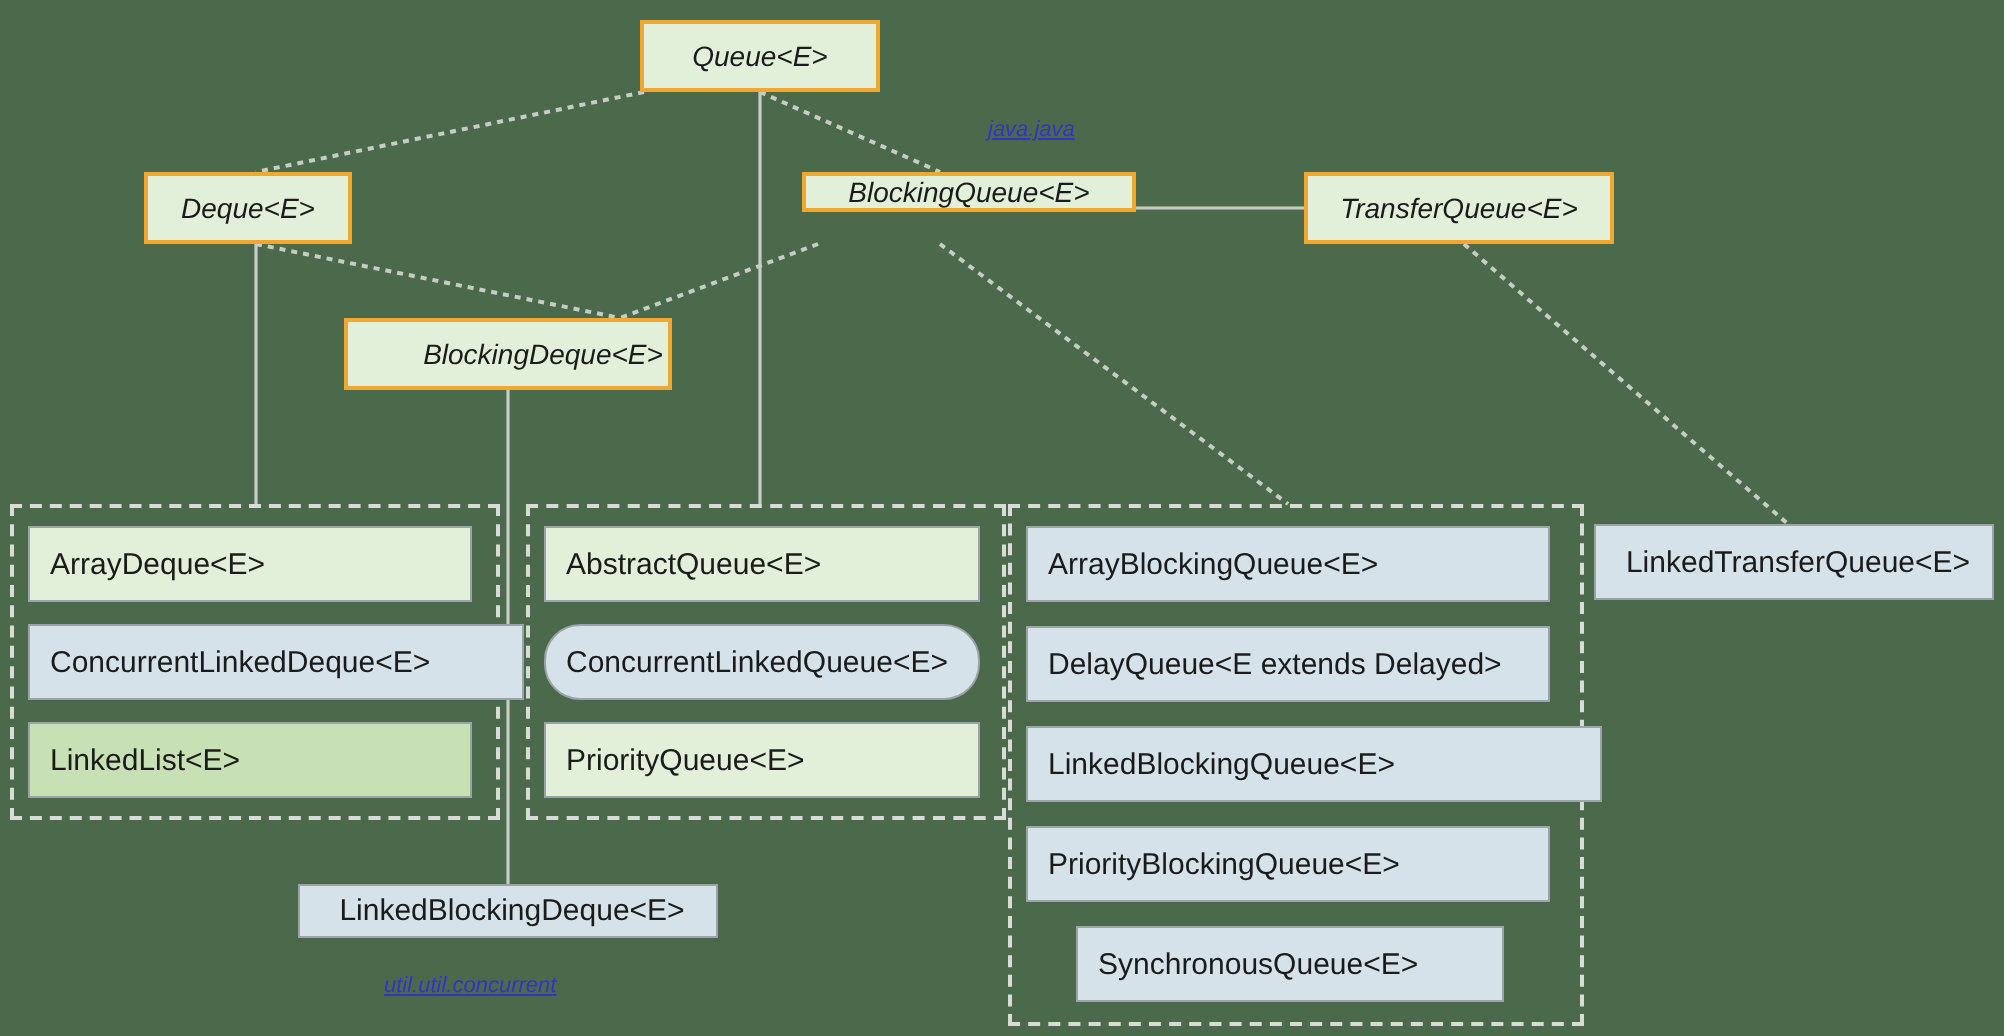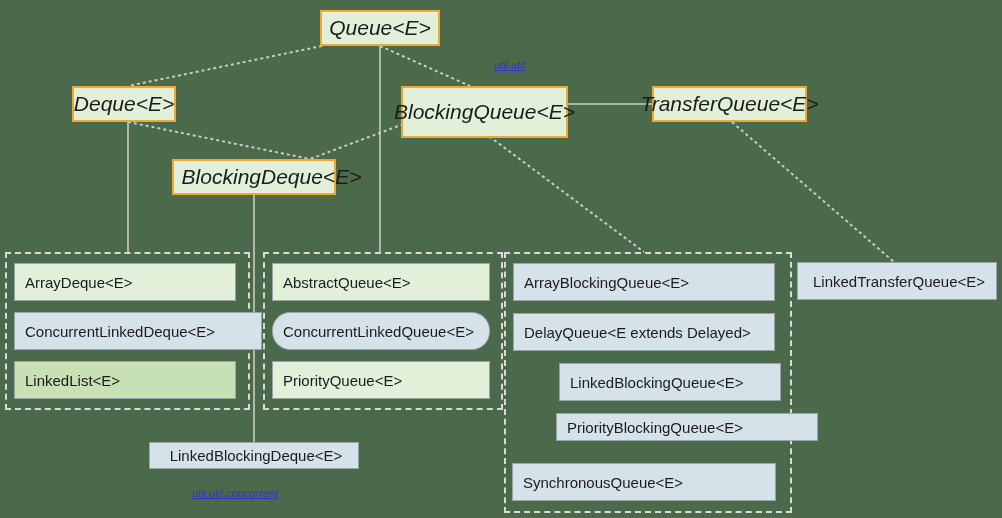--- a/index.html
+++ b/index.html
@@ -31,21 +31,21 @@
   
   .iface {
     position: absolute;
     box-sizing: border-box;
     background: #e2efd9;
     border: 2px solid #f0a830;
     display: flex;
     align-items: center;
     justify-content: center;
     font-style: italic;
-    font-size: 21px;
+    font-size: 14px;
     color: #1b1b1b;
     white-space: nowrap;
   }
 
   
   .cls {
     position: absolute;
     box-sizing: border-box;
     border: 1px solid #9aa3a8;
     display: flex;
@@ -109,33 +109,33 @@
 
   <div id="classes-layer">
       <div class="cls green-pale" style="left: 14px; top: 263px; width: 222px; height: 38px;">ArrayDeque&lt;E&gt;</div>
       <div class="cls blue" style="left: 14px; top: 312px; width: 248px; height: 38px;">ConcurrentLinkedDeque&lt;E&gt;</div>
       <div class="cls green" style="left: 14px; top: 361px; width: 222px; height: 38px;">LinkedList&lt;E&gt;</div>
       <div class="cls green-pale" style="left: 272px; top: 263px; width: 218px; height: 38px;">AbstractQueue&lt;E&gt;</div>
       <div class="cls blue" style="left: 272px; top: 312px; width: 218px; height: 38px; border-radius: 18px;">ConcurrentLinkedQueue&lt;E&gt;</div>
       <div class="cls green-pale" style="left: 272px; top: 361px; width: 218px; height: 38px;">PriorityQueue&lt;E&gt;</div>
       <div class="cls blue" style="left: 513px; top: 263px; width: 262px; height: 38px;">ArrayBlockingQueue&lt;E&gt;</div>
       <div class="cls blue" style="left: 513px; top: 313px; width: 262px; height: 38px;">DelayQueue&lt;E extends Delayed&gt;</div>
-      <div class="cls blue" style="left: 513px; top: 363px; width: 222px; height: 38px; margin-left: 46px;">LinkedBlockingQueue&lt;E&gt;</div>
-      <div class="cls blue" style="left: 513px; top: 413px; width: 262px; height: 28px; margin-left: 43px;">PriorityBlockingQueue&lt;E&gt;</div>
-      <div class="cls blue" style="left: 512px; top: 463px; width: 264px; height: 38px;">SynchronousQueue&lt;E&gt;</div>
+      <div class="cls blue" style="left: 513px; top: 363px; width: 288px; height: 38px;">LinkedBlockingQueue&lt;E&gt;</div>
+      <div class="cls blue" style="left: 513px; top: 413px; width: 262px; height: 38px;">PriorityBlockingQueue&lt;E&gt;</div>
+      <div class="cls blue" style="left: 538px; top: 463px; width: 214px; height: 38px;">SynchronousQueue&lt;E&gt;</div>
       <div class="cls blue centered" style="left: 797px; top: 262px; width: 200px; height: 38px;">LinkedTransferQueue&lt;E&gt;</div>
       <div class="cls blue centered" style="left: 149px; top: 442px; width: 210px; height: 27px;">LinkedBlockingDeque&lt;E&gt;</div>
     </div>
 
   <div id="interfaces-layer">
       <div class="iface" style="left: 320px; top: 10px; width: 120px; height: 36px;">Queue&lt;E&gt;</div>
       <div class="iface" style="left: 72px; top: 86px; width: 104px; height: 36px;">Deque&lt;E&gt;</div>
-      <div class="iface" style="left: 401px; top: 86px; width: 167px; height: 52px;">BlockingQueue&lt;E&gt;</div>
+      <div class="iface" style="left: 401px; top: 86px; width: 167px; height: 20px;">BlockingQueue&lt;E&gt;</div>
       <div class="iface" style="left: 652px; top: 86px; width: 155px; height: 36px;">TransferQueue&lt;E&gt;</div>
       <div class="iface" style="left: 172px; top: 159px; width: 164px; height: 36px; padding-left: 35px;">BlockingDeque&lt;E&gt;</div>
     </div>
 
   <div id="pkg-layer">
-      <div class="pkg" style="left: 494px; top: 59px;">util.util</div>
+      <div class="pkg" style="left: 494px; top: 59px;">java.java</div>
       <div class="pkg" style="left: 192px; top: 487px;">util.util.concurrent</div>
     </div>
 
 </div>
 
 </body></html>

